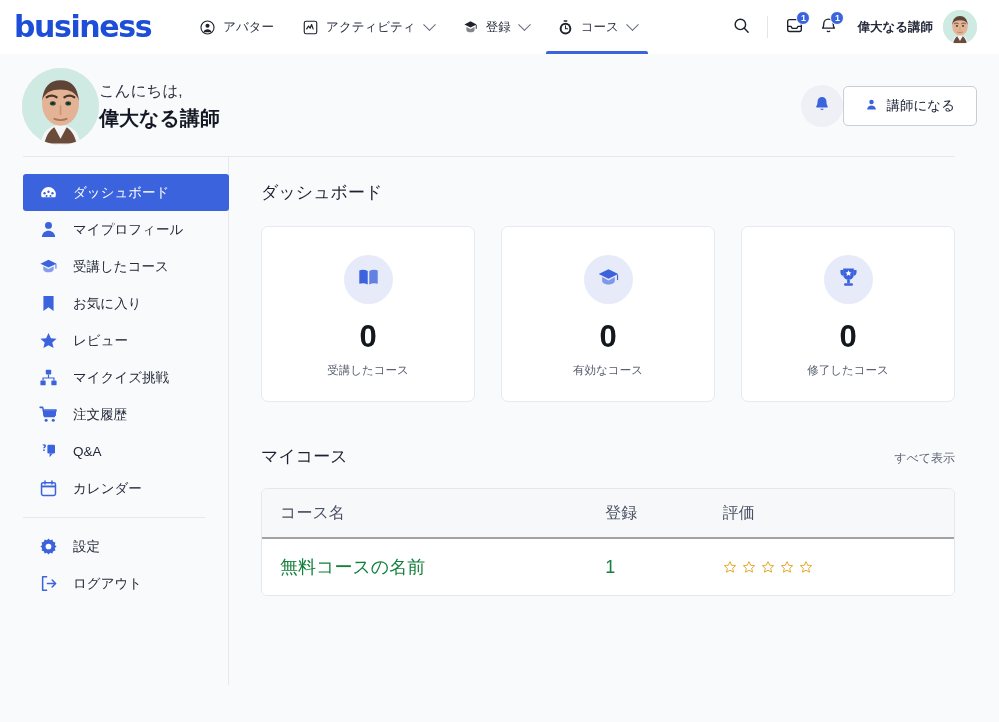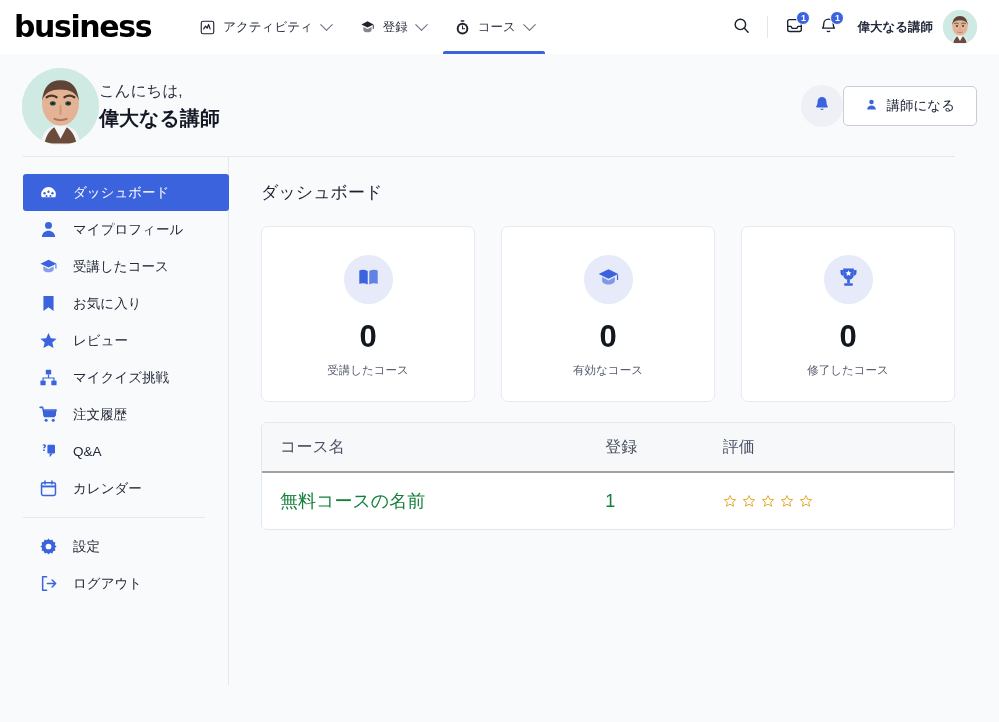--- a/index.html
+++ b/index.html
@@ -17,21 +17,21 @@
     height: 54px;
     background: #ffffff;
     display: flex;
     align-items: center;
     padding: 0 22px 0 14px;
   }
   .brand {
     font-size: 30px;
     font-weight: 700;
     letter-spacing: -1.4px;
-    color: #000000;
+    color: #1d4ed8;
     line-height: 1;
     margin-right: 34px;
     font-family: "DejaVu Sans", sans-serif;
   }
   .nav-items { display: flex; align-items: center; height: 54px; }
   .nav-item {
     display: flex; align-items: center; gap: 7px;
     height: 54px;
     padding: 0 14px;
     font-size: 12.5px;
@@ -207,20 +207,30 @@
   .stars svg { width: 14px; height: 14px; display: block; }
 </style>
 </head>
 <body>
 
 <div class="topnav">
   <div class="brand">business</div>
 
   <div class="nav-items">
 
+    <div class="nav-item">
+      <span>
+        <svg class="nav-ico" viewBox="0 0 24 24" fill="none" stroke="#1e222c" stroke-width="1.6">
+          <circle cx="12" cy="12" r="9.2"></circle>
+          <circle cx="12" cy="9.6" r="2.9" fill="#1e222c" stroke="none"></circle>
+          <path d="M6.3 18.6c1-2.7 3-4 5.7-4s4.7 1.3 5.7 4" fill="#1e222c" stroke="none"></path>
+        </svg>
+      </span>
+      <span>アバター</span>
+    </div>
 
     <div class="nav-item">
       <span>
         <svg class="nav-ico" viewBox="0 0 24 24" fill="none" stroke="#1e222c" stroke-width="1.6">
           <rect x="3.2" y="3.2" width="17.6" height="17.6" rx="2.6"></rect>
           <path d="M6.6 14l2.6-4 2.3 3 2-5.2 2.2 6.2" stroke-width="1.7" stroke-linecap="round" stroke-linejoin="round"></path>
         </svg>
       </span>
       <span>アクティビティ</span>
       <i class="caret"></i>
@@ -510,20 +520,24 @@
               <rect x="7.4" y="18" width="9.2" height="2.6" rx="1"></rect>
               <path d="M12 4.4l1 2.1 2.3.2-1.8 1.5.6 2.2L12 9.2l-2.1 1.2.6-2.2-1.8-1.5 2.3-.2Z" fill="#fff"></path>
             </svg>
           </span>
         </div>
         <div class="card-num">0</div>
         <div class="card-label">修了したコース</div>
       </div>
     </div>
 
+    <div class="section2">
+      <div class="h-section">マイコース</div>
+      <div class="see-all">すべて表示</div>
+    </div>
 
     <div class="table-box">
       <table>
         <thead>
           <tr>
             <th class="col-name">コース名</th>
             <th class="col-enroll">登録</th>
             <th class="col-rating">評価</th>
           </tr>
         </thead>

